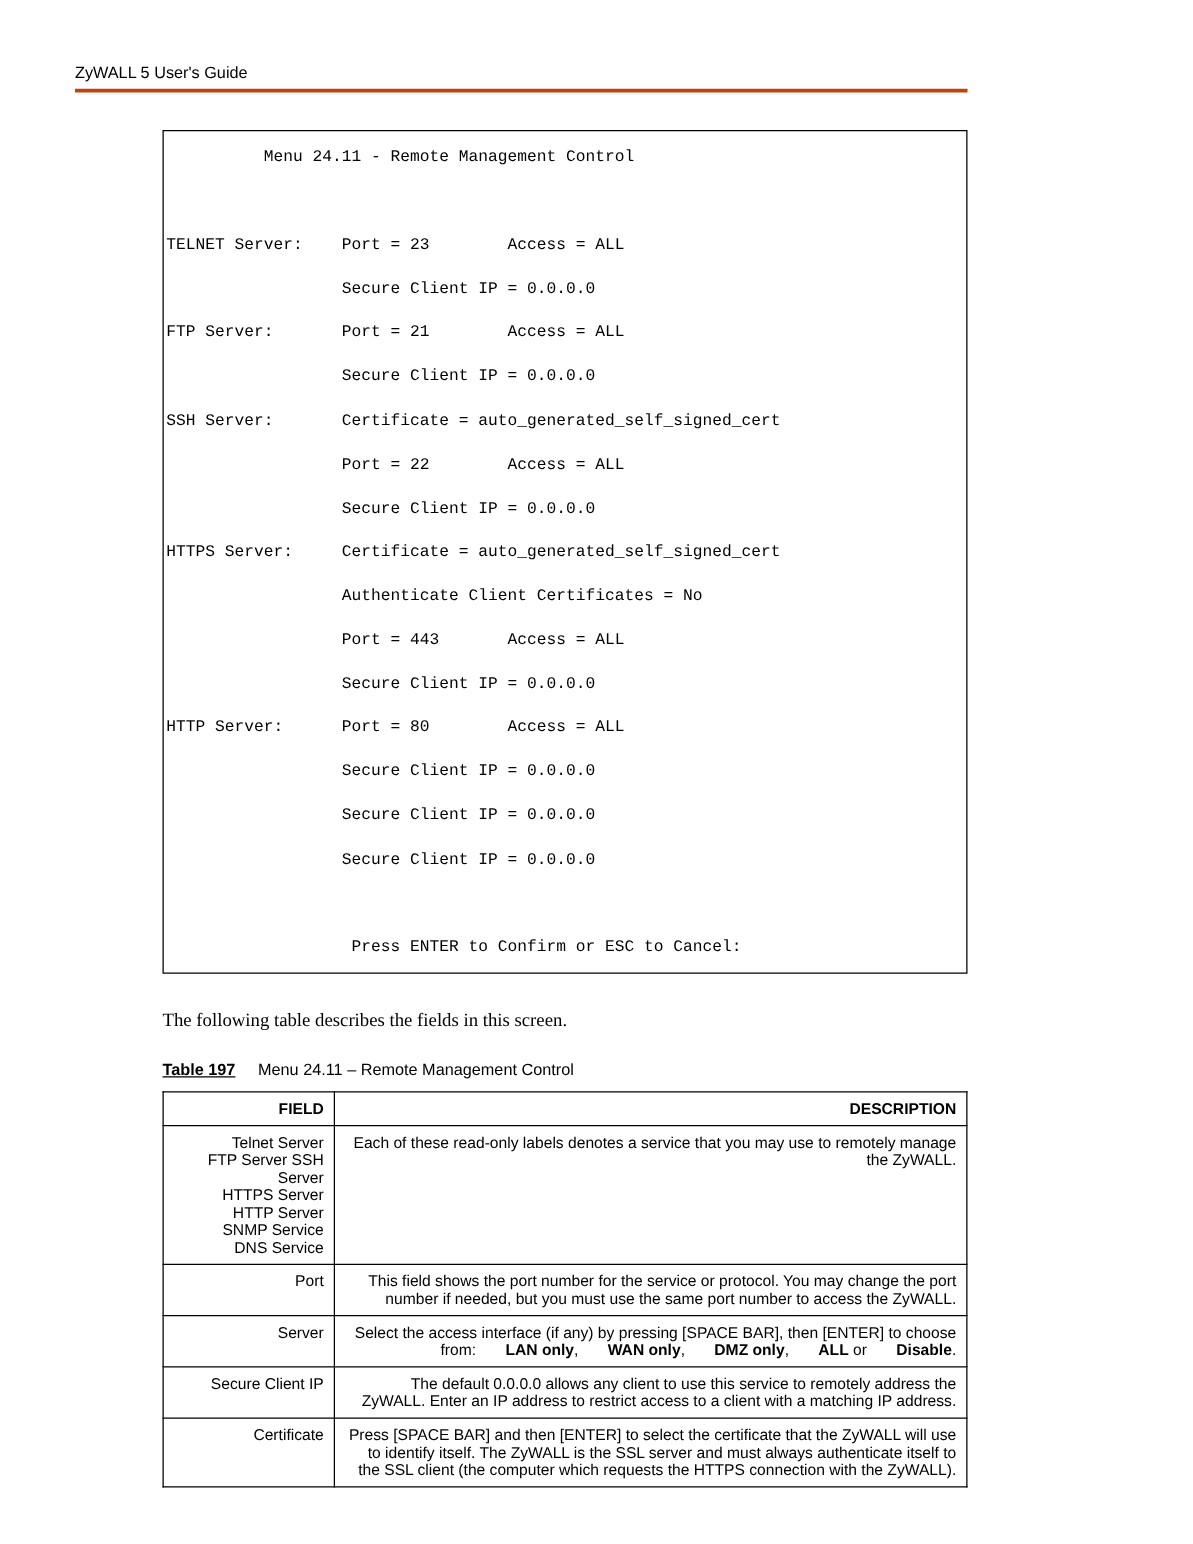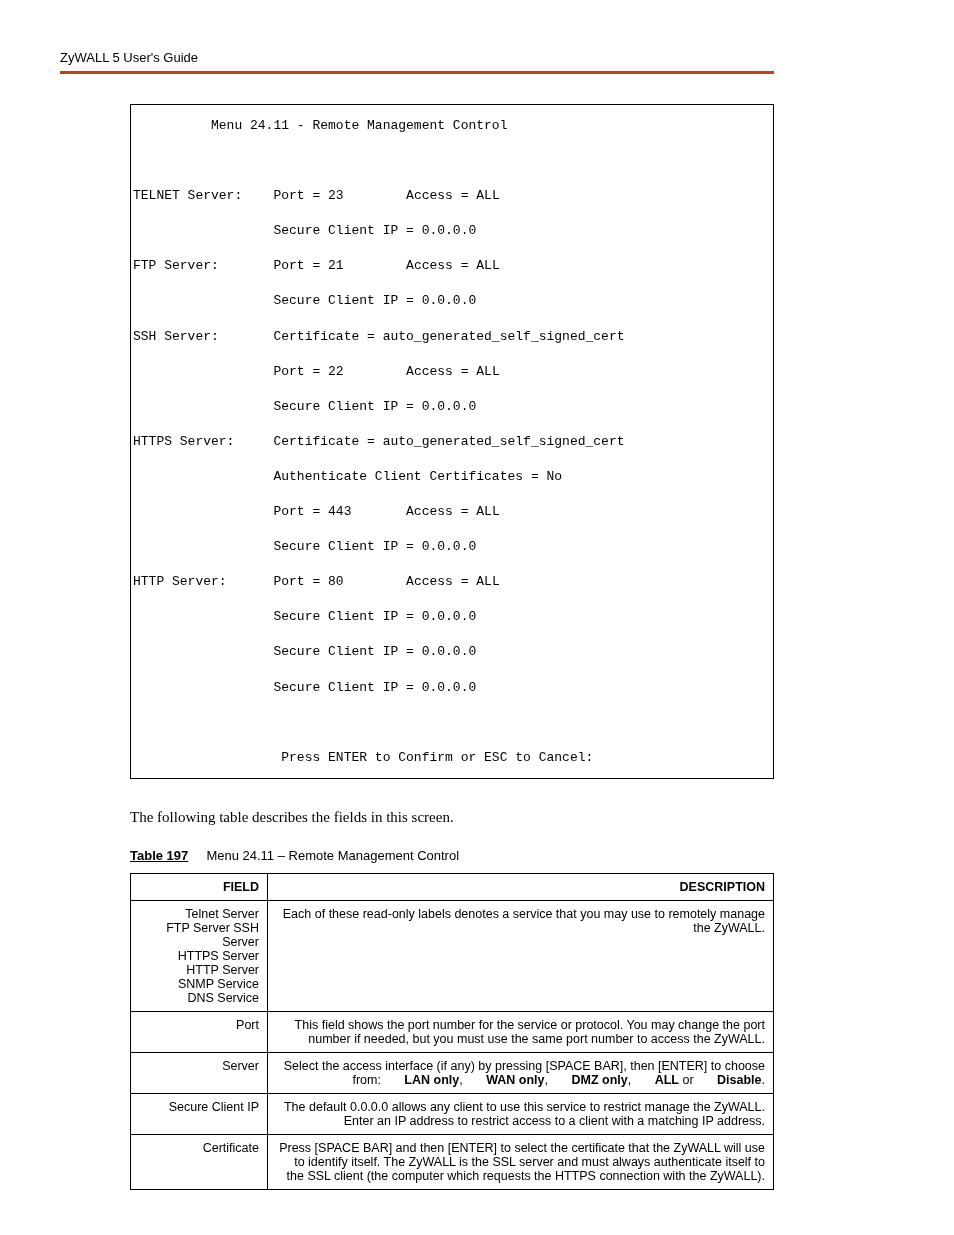--- a/index.html
+++ b/index.html
@@ -116,21 +116,21 @@
         <tr>
           <td>Port</td>
           <td>This field shows the port number for the service or protocol. You may change the port number if needed, but you must use the same port number to access the ZyWALL.</td>
         </tr>
         <tr>
           <td>Server</td>
           <td><span class="accesslist">Select the access interface (if any) by pressing [SPACE BAR], then [ENTER] to choose from: <b>LAN only</b>, <b>WAN only</b>, <b>DMZ only</b>, <b>ALL</b> or <b>Disable</b>.</span></td>
         </tr>
         <tr>
           <td>Secure Client IP</td>
-          <td>The default 0.0.0.0 allows any client to use this service to restrict manage the ZyWALL. Enter an IP address to restrict access to a client with a matching IP address.</td>
+          <td>The default 0.0.0.0 allows any client to use this service to remotely address the ZyWALL. Enter an IP address to restrict access to a client with a matching IP address.</td>
         </tr>
         <tr>
           <td>Certificate</td>
           <td>Press [SPACE BAR] and then [ENTER] to select the certificate that the ZyWALL will use to identify itself. The ZyWALL is the SSL server and must always authenticate itself to the SSL client (the computer which requests the HTTPS connection with the ZyWALL).</td>
         </tr>
       </tbody>
   </table>
 
 </div>
 

